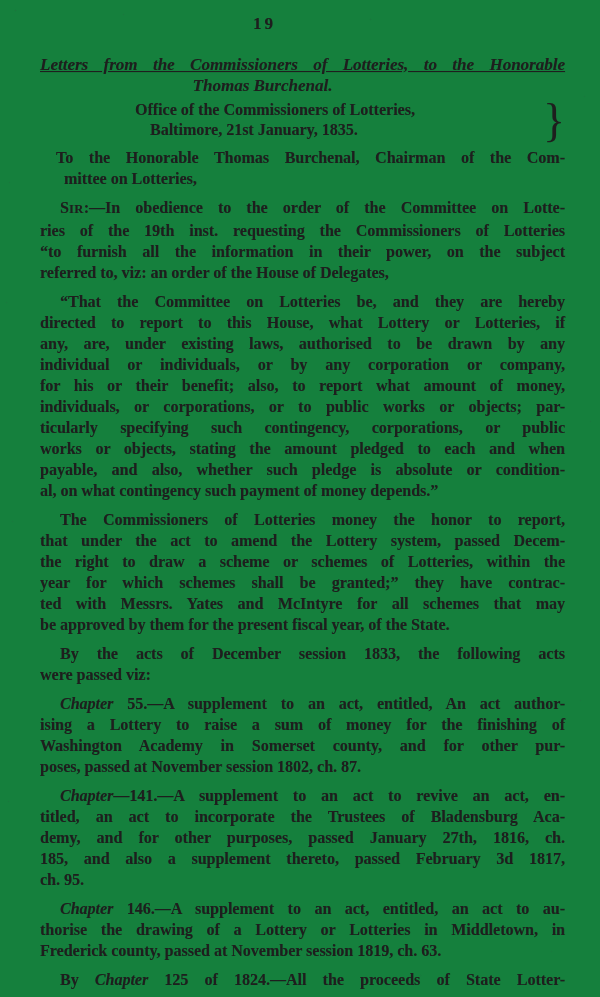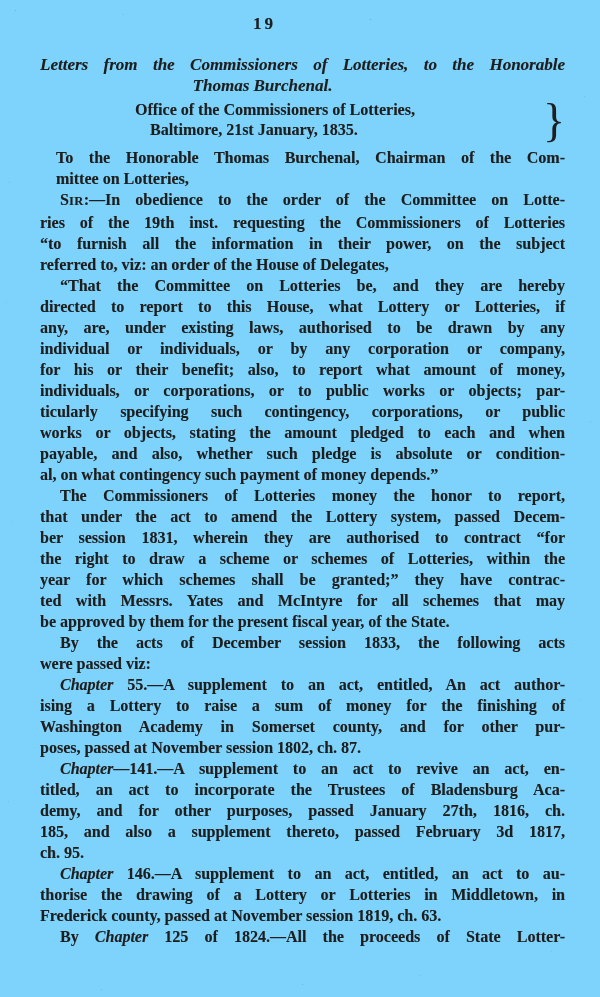--- a/index.html
+++ b/index.html
@@ -1,52 +1,52 @@
 <!DOCTYPE html>
 <html><head>
 <meta charset="utf-8">
 <style>
   html, body { margin: 0; padding: 0; background: #f6f6f3; }
   .page {
     position: relative;
     width: 600px; height: 997px;
     box-sizing: border-box;
     padding: 13px 35px 0 40px;
-    background: #7dd3fc;
+    background: #15803d;
     color: #1e1e1e;
     font-family: "Liberation Serif", serif;
     font-weight: bold;
     font-size: 16px;
     overflow: hidden;
     text-shadow: 0.3px 0.3px 0.4px rgba(25,25,25,0.35);
   }
   .pageno {
     text-align: center;
     position: relative; left: -38px;
     font-size: 17px; letter-spacing: 3px;
     height: 22px; line-height: 22px;
     margin-bottom: 19px;
   }
   .heading { font-style: italic; font-size: 17px; }
-  .heading .h1 { text-align: justify; text-align-last: justify; line-height: 21px; }
+  .heading .h1 { text-align: justify; text-align-last: justify; line-height: 21px; text-decoration: underline; }
   .heading .h2 { text-align: center; position: relative; left: -40px; line-height: 21px; }
   .dateline { position: relative; height: 44px; margin-top: 4px; line-height: 20px; }
   .dateline .dl1 { margin-left: 95px; }
   .dateline .dl2 { margin-left: 110px; }
   .dateline .brace {
     position: absolute; right: 0; top: -3px;
     font-size: 46px; font-weight: normal; text-shadow: none;
     line-height: 48px;
   }
   .salutation { margin-top: 3px; }
   .salutation .s1 { text-align: justify; text-align-last: justify; line-height: 21px; margin-left: 16px; }
-  .salutation .s2 { margin-left: 16px; line-height: 21px; }
+  .salutation .s2 { margin-left: 24px; line-height: 21px; }
   .para { margin: 0; }
   .line { line-height: 21px; text-align: justify; text-align-last: justify; }
-  .line.first { text-indent: 20px; }
+  .line.first { text-indent: 20px; margin-top: 8px; }
   .line.last { text-align-last: left; }
   .sc { text-transform: uppercase; font-size: 0.78em; letter-spacing: 0.5px; }
   .speckles {
     position: absolute; top: 0; left: 0; width: 1px; height: 1px;
     background: transparent; pointer-events: none;
     box-shadow:
       15px 10px 1px rgba(70,70,70,.28),
       123px 14px 1px rgba(70,70,70,.22),
       370px 19px 1px rgba(70,70,70,.30),
       584px 96px 1px rgba(70,70,70,.20),
@@ -101,21 +101,20 @@
         <div class="line">for his or their benefit; also, to report what amount of money,</div>
         <div class="line">individuals, or corporations, or to public works or objects; par-</div>
         <div class="line">ticularly specifying such contingency, corporations, or public</div>
         <div class="line">works or objects, stating the amount pledged to each and when</div>
         <div class="line">payable, and also, whether such pledge is absolute or condition-</div>
         <div class="line last">al, on what contingency such payment of money depends.”</div>
       </div>
       <div class="para">
         <div class="line first">The Commissioners of Lotteries money the honor to report,</div>
         <div class="line">that under the act to amend the Lottery system, passed Decem-</div>
-        <div class="line">ber session 1831, wherein they are authorised to contract “for</div>
         <div class="line">the right to draw a scheme or schemes of Lotteries, within the</div>
         <div class="line">year for which schemes shall be granted;” they have contrac-</div>
         <div class="line">ted with Messrs. Yates and McIntyre for all schemes that may</div>
         <div class="line last">be approved by them for the present fiscal year, of the State.</div>
       </div>
       <div class="para">
         <div class="line first">By the acts of December session 1833, the following acts</div>
         <div class="line last">were passed viz:</div>
       </div>
       <div class="para">

